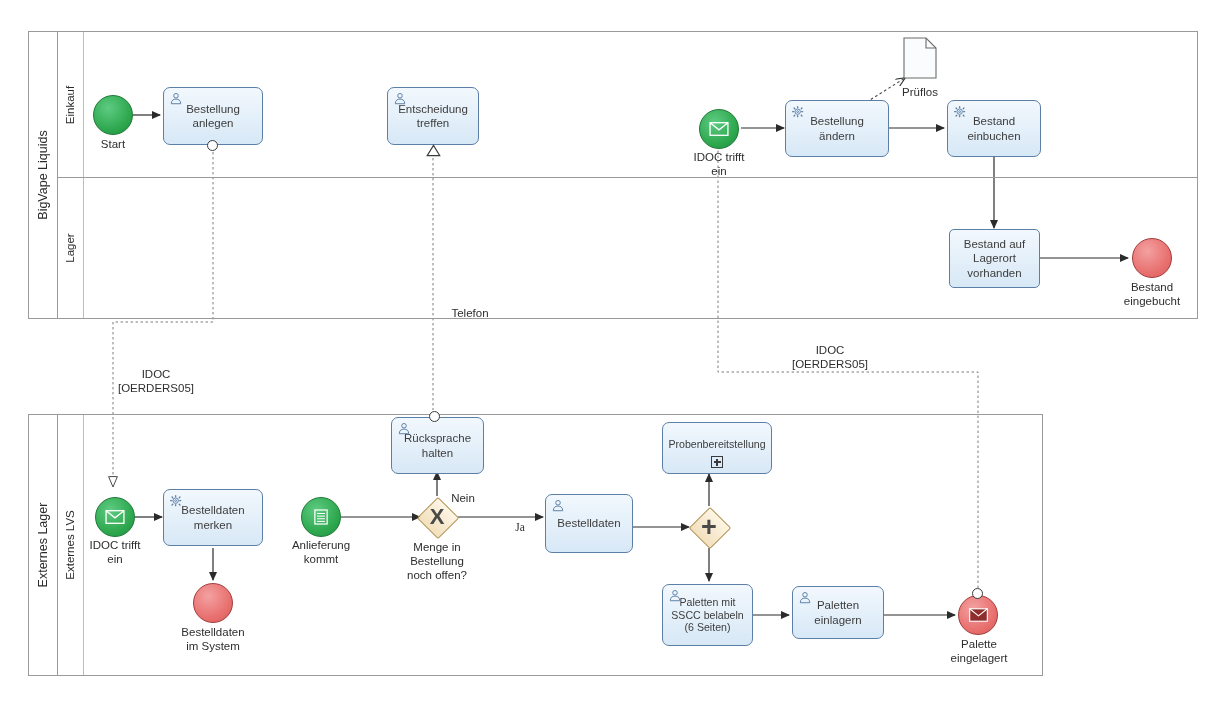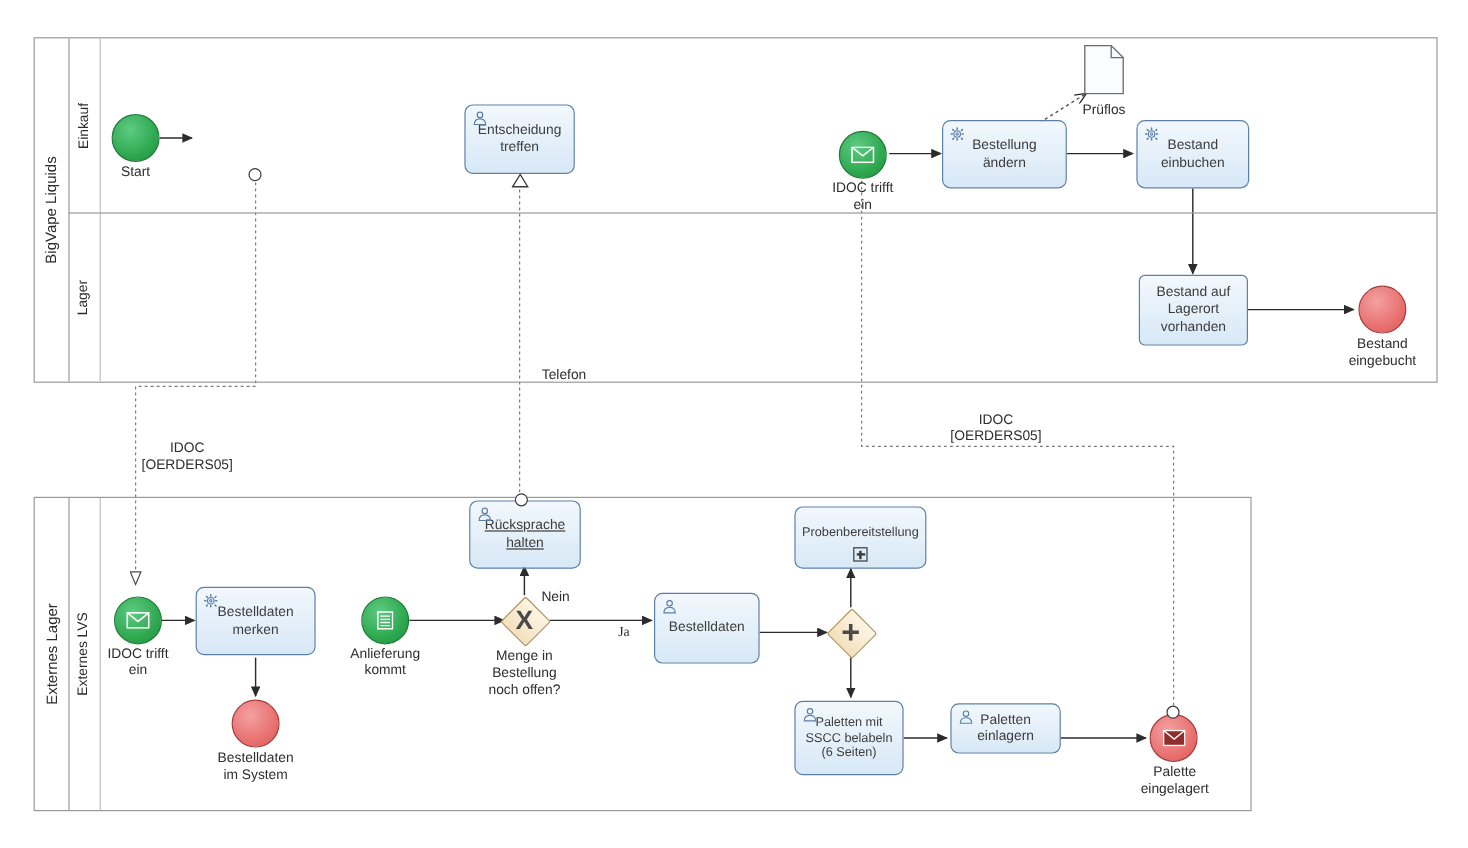--- a/index.html
+++ b/index.html
@@ -236,20 +236,28 @@
       <span>Externes Lager</span>
     </div>
     <div class="lane-title" style="left:28px; top:0; height:260px;">
       <span>Externes LVS</span>
     </div>
   </div>
 
   <div class="node event start" style="left:93px; top:95px; width:40px; height:40px;"></div>
   <div class="label" style="left:73px; top:137px; width:80px;">Start</div>
 
+  <div class="node task" style="left:163px; top:87px; width:100px; height:58px;">
+    <svg class="task-icon" viewBox="0 0 16 16">
+      <circle cx="8" cy="4.3" r="2.6" fill="none" stroke="#5b7fa6" stroke-width="1.1"></circle>
+      <path d="M2.6,13.4 C2.6,9.6 5,8.1 8,8.1 C11,8.1 13.4,9.6 13.4,13.4 Z" fill="none" stroke="#5b7fa6" stroke-width="1.1"></path>
+    </svg>
+    <span class="task-label">Bestellung
+anlegen</span>
+  </div>
   <div class="bnd-circle" style="left:207px; top:140px;"></div>
 
   <div class="node task" style="left:387px; top:87px; width:92px; height:58px;">
     <svg class="task-icon" viewBox="0 0 16 16">
       <circle cx="8" cy="4.3" r="2.6" fill="none" stroke="#5b7fa6" stroke-width="1.1"></circle>
       <path d="M2.6,13.4 C2.6,9.6 5,8.1 8,8.1 C11,8.1 13.4,9.6 13.4,13.4 Z" fill="none" stroke="#5b7fa6" stroke-width="1.1"></path>
     </svg>
     <span class="task-label">Entscheidung
 treffen</span>
   </div>
@@ -365,21 +373,21 @@
         <line x1="3.4" y1="5" x2="12.6" y2="5"></line>
         <line x1="3.4" y1="8" x2="12.6" y2="8"></line>
         <line x1="3.4" y1="11" x2="12.6" y2="11"></line>
         <line x1="3.4" y1="14" x2="12.6" y2="14"></line>
       </g>
     </svg>
   </div>
   <div class="label" style="left:279px; top:538px; width:84px;">Anlieferung
 kommt</div>
 
-  <div class="node task" style="left:391px; top:417px; width:93px; height:57px;text-decoration:underline;">
+  <div class="node task" style="left:391px; top:417px; width:93px; height:57px;">
     <svg class="task-icon" viewBox="0 0 16 16">
       <circle cx="8" cy="4.3" r="2.6" fill="none" stroke="#5b7fa6" stroke-width="1.1"></circle>
       <path d="M2.6,13.4 C2.6,9.6 5,8.1 8,8.1 C11,8.1 13.4,9.6 13.4,13.4 Z" fill="none" stroke="#5b7fa6" stroke-width="1.1"></path>
     </svg>
     <span class="task-label">Rücksprache
 halten</span>
   </div>
   <div class="bnd-circle" style="left:429px; top:411px;"></div>
 
   <div class="gw-wrap" style="left:417px; top:497px; width:40px; height:40px;">
@@ -414,21 +422,21 @@
   <div class="node task" style="left:662px; top:584px; width:91px; height:62px;">
     <svg class="task-icon" viewBox="0 0 16 16">
       <circle cx="8" cy="4.3" r="2.6" fill="none" stroke="#5b7fa6" stroke-width="1.1"></circle>
       <path d="M2.6,13.4 C2.6,9.6 5,8.1 8,8.1 C11,8.1 13.4,9.6 13.4,13.4 Z" fill="none" stroke="#5b7fa6" stroke-width="1.1"></path>
     </svg>
     <span class="task-label" style="font-size:10.6px;">Paletten mit
 SSCC belabeln
 (6 Seiten)</span>
   </div>
 
-  <div class="node task" style="left:792px; top:586px; width:92px; height:42px;">
+  <div class="node task" style="left:792px; top:586px; width:92px; height:53px;">
     <svg class="task-icon" viewBox="0 0 16 16">
       <circle cx="8" cy="4.3" r="2.6" fill="none" stroke="#5b7fa6" stroke-width="1.1"></circle>
       <path d="M2.6,13.4 C2.6,9.6 5,8.1 8,8.1 C11,8.1 13.4,9.6 13.4,13.4 Z" fill="none" stroke="#5b7fa6" stroke-width="1.1"></path>
     </svg>
     <span class="task-label">Paletten
 einlagern</span>
   </div>
 
   <div class="node event end" style="left:958px; top:595px; width:40px; height:40px;">
     <svg viewBox="0 0 22 16" style="width:19px;height:14px;">

